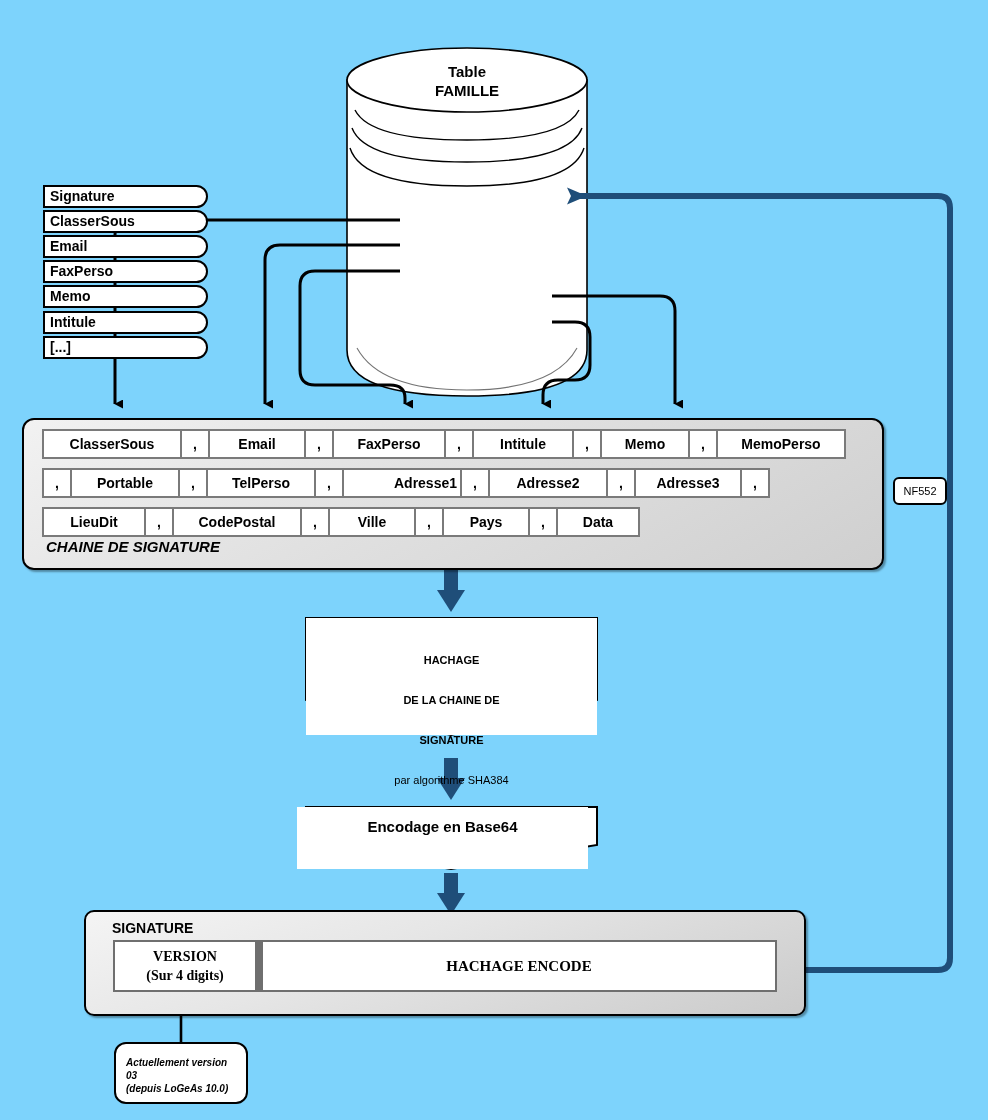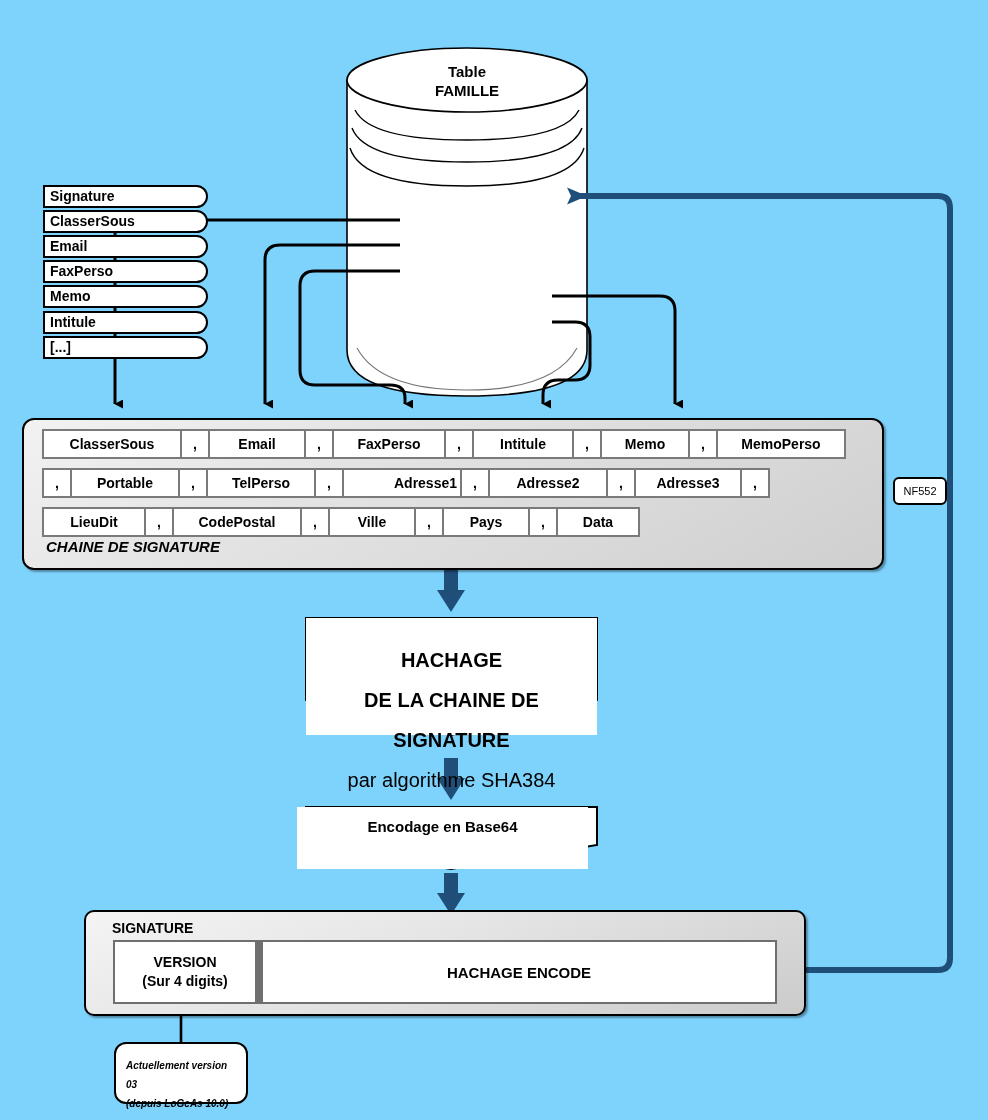--- a/index.html
+++ b/index.html
@@ -120,21 +120,21 @@
   .chevron .ctext {
     position: relative;
     z-index: 2;
     white-space: pre-line;
   }
   #hash-box {
     left: 306px; top: 618px;
     width: 291px; height: 117px;
   }
   #hash-box .ctext {
-    font-size: 20px;
+    font-size: 11px;
     line-height: 20px;
     padding-top: 12px;
   }
   #hash-box .l1, #hash-box .l2, #hash-box .l3 { font-weight: bold; }
   #hash-box .l4 { font-weight: normal; }
   #b64-box {
     left: 297px; top: 807px;
     width: 291px; height: 62px;
   }
   #b64-box .ctext {
@@ -157,26 +157,27 @@
   #signature-title {
     position: absolute;
     left: 26px; top: 8px;
     font-size: 14px;
     font-weight: bold;
     color: #000;
   }
   #sig-fields {
     position: absolute;
     left: 27px; top: 28px;
-    width: 664px; height: 64px;
+    width: 664px; height: 52px;
     box-sizing: border-box;
     border: 2px solid #6f6f6f;
     background: #6f6f6f;
     display: flex;
     gap: 8px;
+    font-family: Liberation Serif, serif;
   }
   #sig-version {
     width: 140px;
     background: #ffffff;
     display: flex;
     flex-direction: column;
     align-items: center;
     justify-content: center;
     font-size: 14px;
     color: #000;
@@ -201,21 +202,21 @@
     width: 134px; height: 62px;
     box-sizing: border-box;
     border: 2px solid #000;
     border-radius: 12px;
     background: #ffffff;
     padding: 12px 8px 0 10px;
     font-size: 10px;
     font-style: italic;
     font-weight: bold;
     color: #000;
-    line-height: 19px;
+    line-height: 13px;
     white-space: pre-line;
   }
 
   
   #nf-badge {
     left: 893px; top: 477px;
     width: 54px; height: 28px;
     box-sizing: border-box;
     border: 2px solid #000;
     border-radius: 6px;

